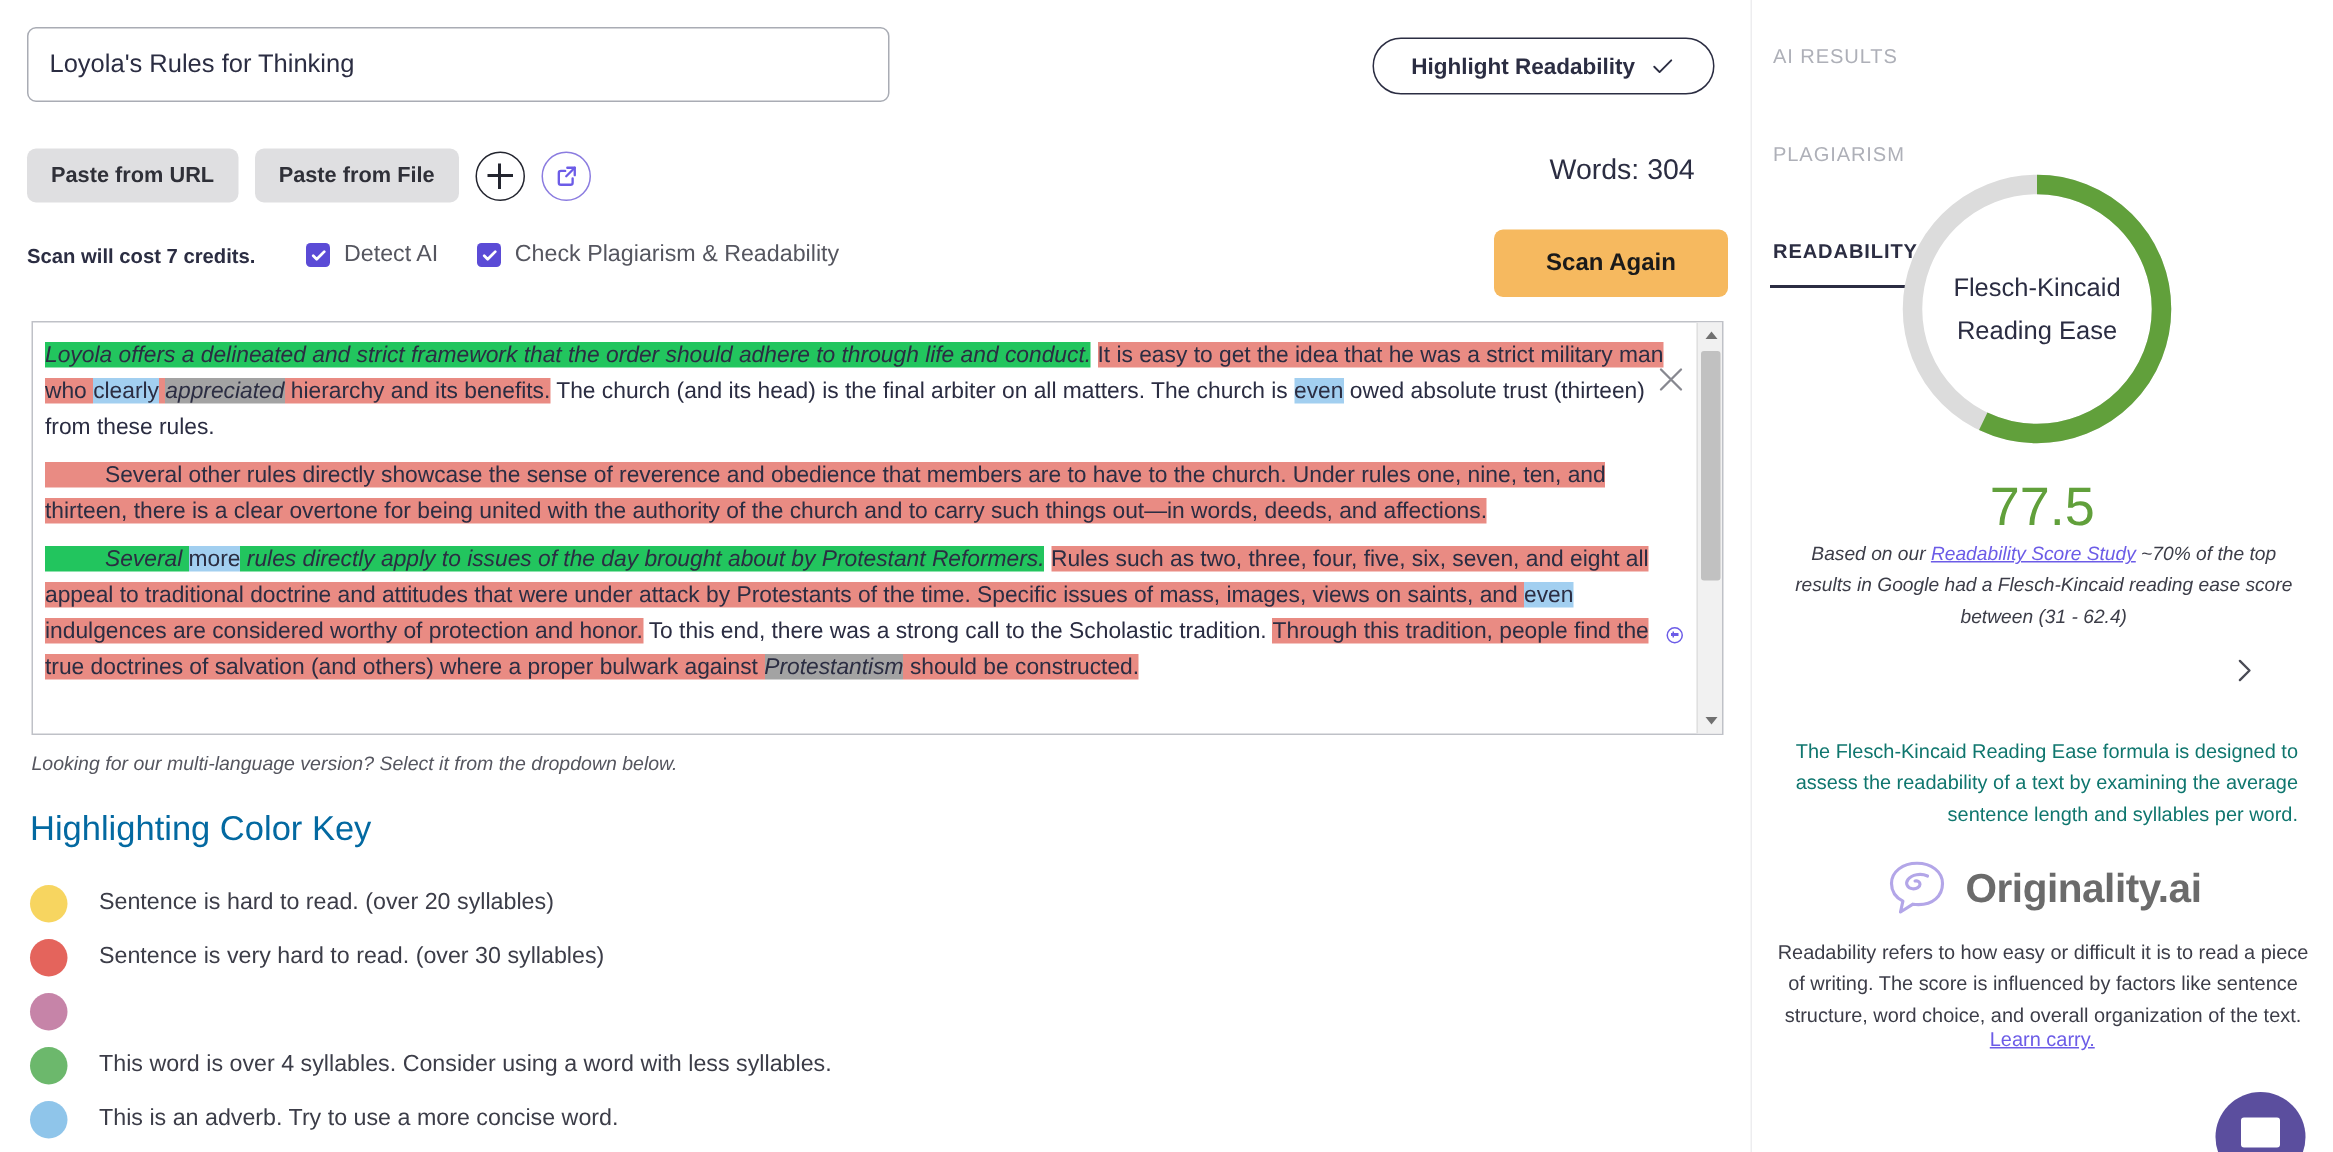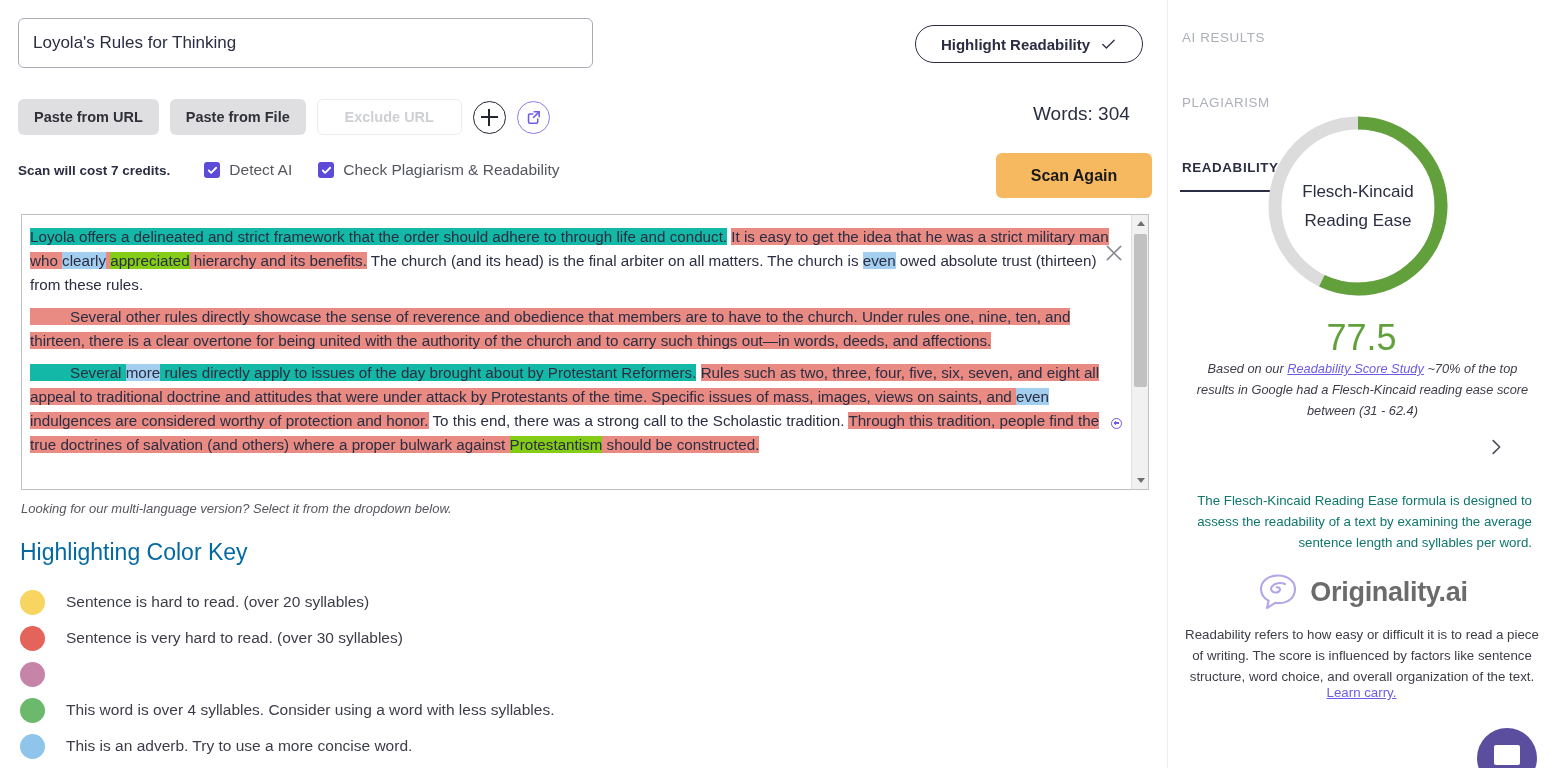--- a/index.html
+++ b/index.html
@@ -92,24 +92,24 @@
     border: 1px solid #bfc1c7; background: #fff;
     overflow: hidden;
   }
   .editor-body {
     position: absolute; left: 0; top: 0; right: 17px; bottom: 0;
     padding: 10px 12px 10px 8px;
     font-size: 15.2px; line-height: 24px; color: #2b2d42;
     overflow: hidden;
   }
   .editor-body p { margin: 0 0 8px 0; }
-  .hl-yellow   { background: #14b8a6; }
+  .hl-yellow   { background: #22c55e; font-style: italic; }
   .hl-red      { background: #e98b83; }
   .hl-blue     { background: #a2cff0; }
-  .hl-green    { background: #84cc16; }
+  .hl-green    { background: #a3a3a3; font-style: italic; }
   .indent { padding-left: 40px; }
 
   .close-x {
     position: absolute; right: 24px; top: 28px;
     width: 20px; height: 20px; cursor: pointer; opacity: .72;
   }
   .dot-plus {
     position: absolute; right: 26px; top: 203px;
     width: 11px; height: 11px; border-radius: 50%;
     background: #fff; border: 1.5px solid #6c5ce7; cursor: pointer;
@@ -218,21 +218,20 @@
 <body>
 
 <div class="app">
   <div class="main">
 
     <input class="title-input" value="Loyola's Rules for Thinking" placeholder="Enter a title" style="">
 
     <div class="toolbar">
       <button class="btn-grey">Paste from URL</button>
       <button class="btn-grey">Paste from File</button>
-      <div class="btn-ghost">Exclude URL</div>
       <div class="circle-btn">
         <span class="plus-h"></span>
           <span class="plus-v"></span>
       </div>
       <div class="circle-btn purple">
         <svg width="17" height="17" viewBox="0 0 24 24" fill="none" stroke="#6c5ce7" stroke-width="2.2" stroke-linecap="round" stroke-linejoin="round">
           <path d="M13 4h7v7"></path>
             <path d="M20 4l-8 8"></path>
           <path d="M18 14v4a2 2 0 0 1-2 2H7a2 2 0 0 1-2-2V9a2 2 0 0 1 2-2h4"></path>
         </svg>

